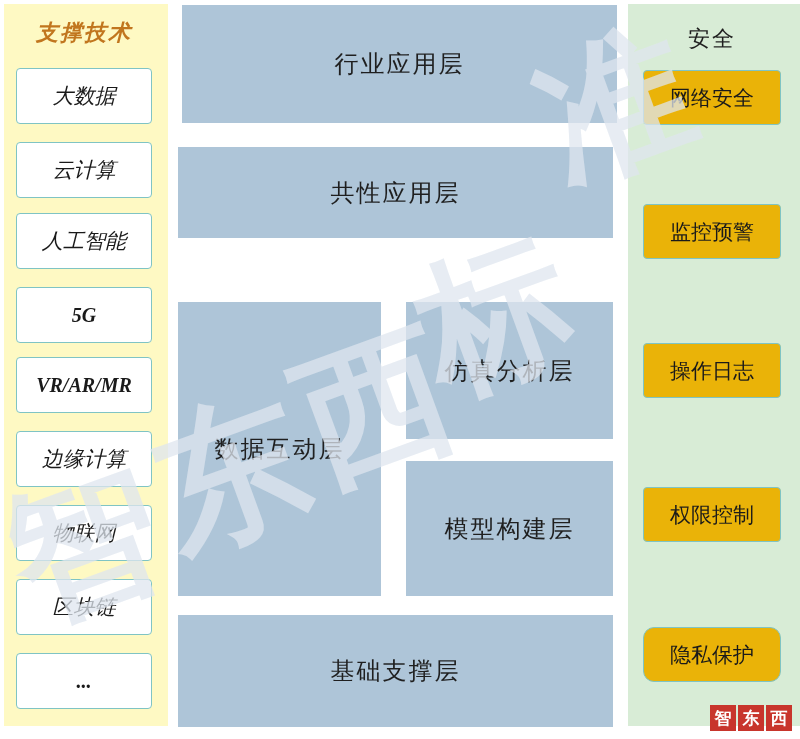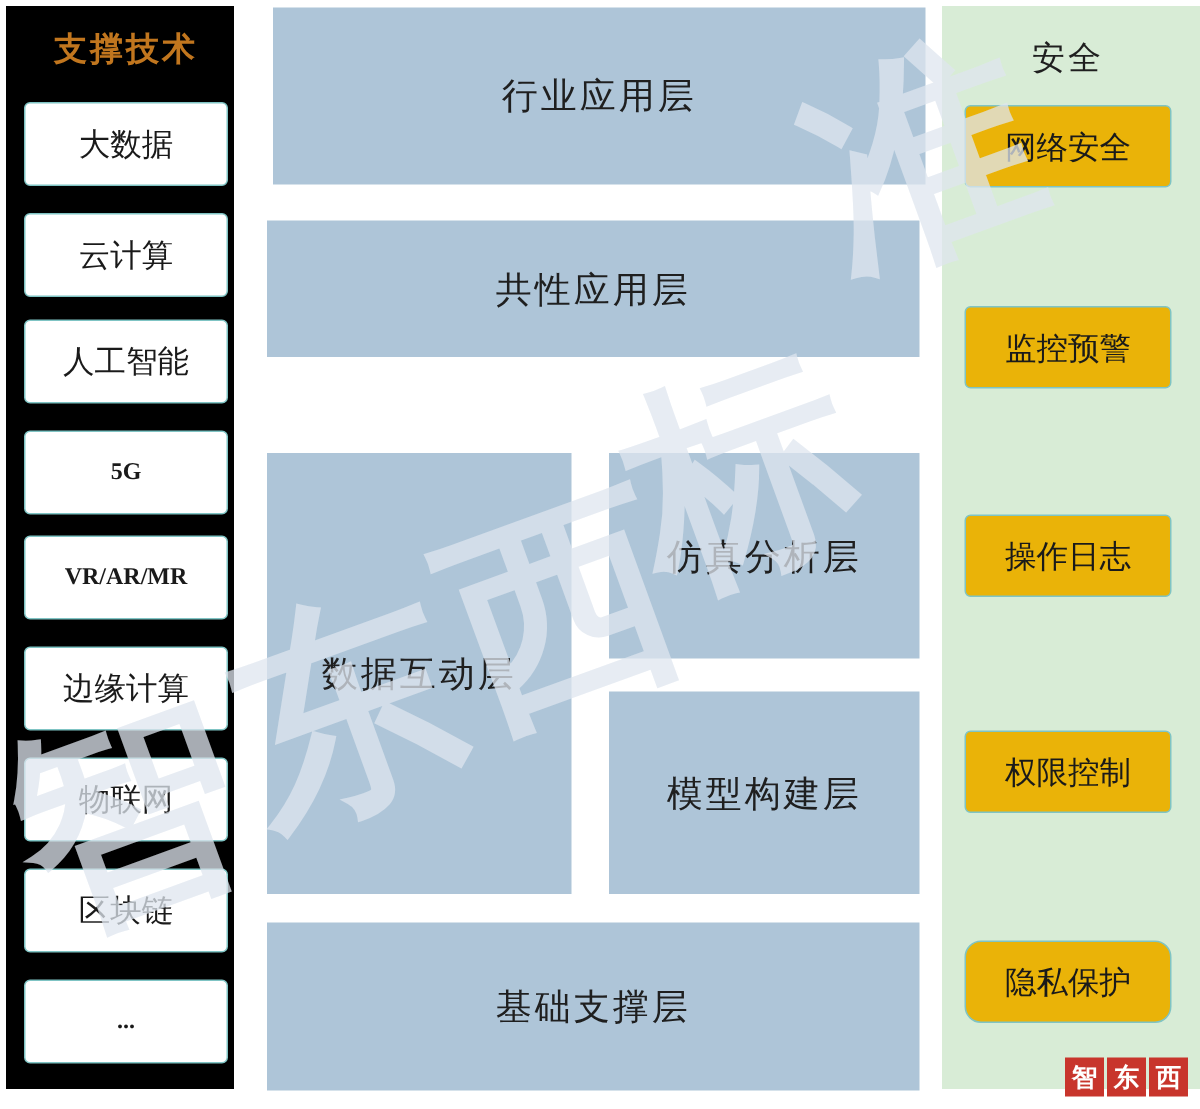--- a/index.html
+++ b/index.html
@@ -37,24 +37,25 @@
     font-family: "DejaVu Serif", serif;
     font-weight: 700;
     white-space: nowrap;
   }
 
   
   #left-col {
     position: absolute;
     left: 4px;
     top: 4px;
-    width: 152px;
+    width: 164px;
     height: 722px;
-    background: #000000;
+    background: #fef9c3;
     z-index: 2;
+    font-style: italic;
   }
   #left-title {
     position: absolute;
     left: 0;
     top: 14px;
     width: 160px;
     text-align: center;
     font-size: 22px;
     color: #c1761e;
     font-weight: 700;
@@ -70,21 +71,21 @@
     border-radius: 4px;
     display: flex;
     align-items: center;
     justify-content: center;
     font-size: 21px;
     color: #1a1a1a;
     box-sizing: border-box;
   }
   .tech-item.latin {
     font-family: "Liberation Serif", serif;
-    font-size: 16px;
+    font-size: 20px;
     font-weight: 700;
   }
 
   
   #center-col {
     position: absolute;
     left: 178px;
     top: 0;
     width: 435px;
     height: 739px;

